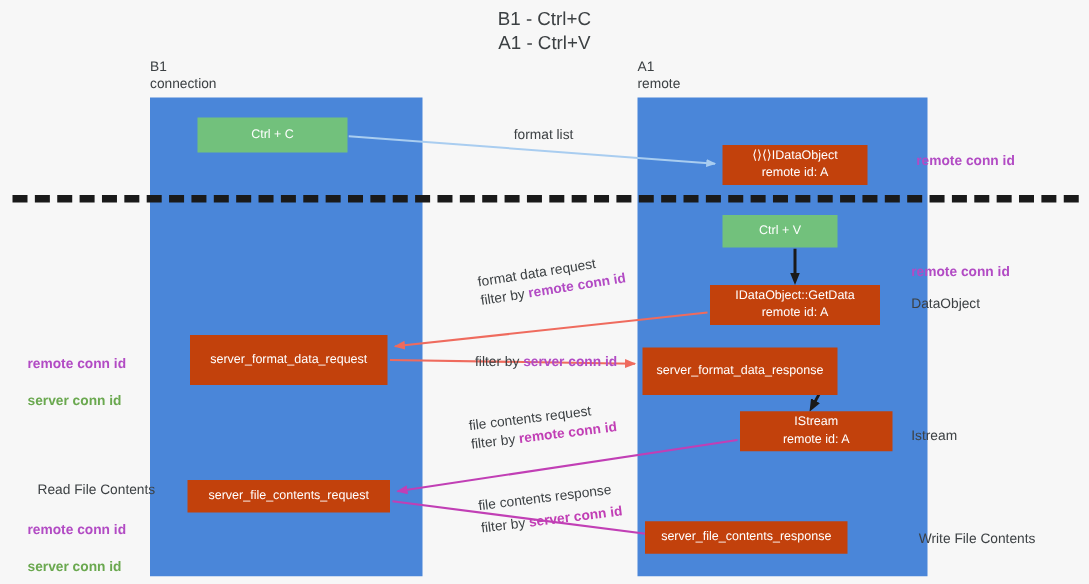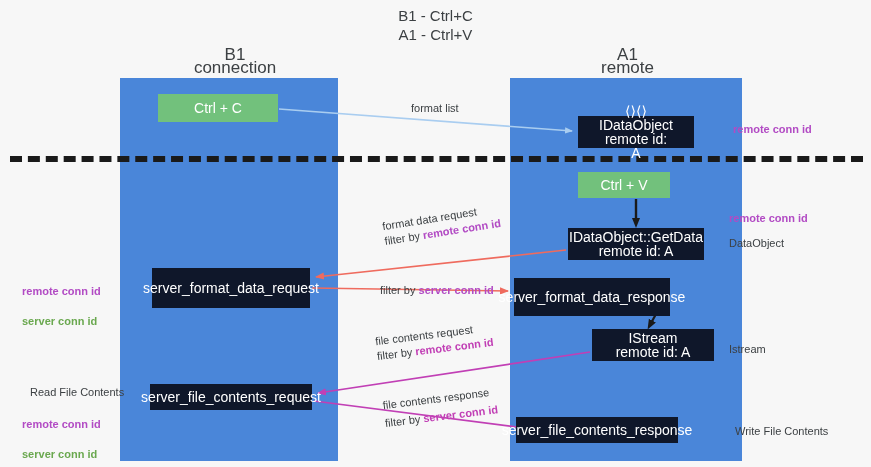--- a/index.html
+++ b/index.html
@@ -15,46 +15,46 @@
 
   
   .title{
     position:absolute;left:0;right:0;top:6px;
     text-align:center;font-size:15px;line-height:19px;color:#3c4043;
     white-space:pre-line;
   }
 
   
   .lane-head{
-    position:absolute;text-align:center;font-size:17px;line-height:13px;
+    position:absolute;text-align:left;font-size:11px;line-height:13px;
     color:#3c4043;white-space:pre-line;
   }
   #lane-head-b1{left:120px;width:230px;top:48px;}
   #lane-head-a1{left:510px;width:235px;top:48px;}
 
   
   .lane{position:absolute;background:#4a86d9;}
   #lane-b1{left:120px;top:78px;width:218px;height:383px;}
   #lane-a1{left:510px;top:78px;width:232px;height:383px;}
 
   
   #divider{
     position:absolute;left:10px;right:8px;top:156px;height:0;
     border-top:6px dashed #1a1a1a;
   }
 
   
   .node{
     position:absolute;box-sizing:border-box;
     display:flex;flex-direction:column;align-items:center;justify-content:center;
-    color:#ffffff;font-size:14px;line-height:14px;text-align:center;
+    color:#ffffff;font-size:10px;line-height:14px;text-align:center;
     white-space:pre-line;padding:2px 22px;
   }
   .node.green{background:#72c17c;}
-  .node.orange{background:#0f172a;}
+  .node.orange{background:#c2410c;}
 
   #node-ctrl-c{left:158px;top:94px;width:120px;height:28px;}
   #node-idataobject{left:578px;top:116px;width:116px;height:32px;}
   #node-ctrl-v{left:578px;top:172px;width:92px;height:26px;text-align:center;}
   #node-getdata{left:568px;top:228px;width:136px;height:32px;}
   #node-sfdreq{left:152px;top:268px;width:158px;height:40px;}
   #node-sfdresp{left:514px;top:278px;width:156px;height:38px;}
   #node-istream{left:592px;top:329px;width:122px;height:32px;}
   #node-sfcreq{left:150px;top:384px;width:162px;height:26px;}
   #node-sfcresp{left:516px;top:417px;width:162px;height:26px;}

